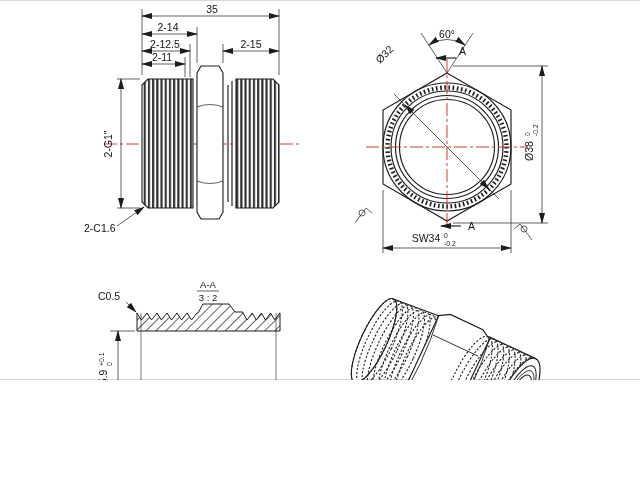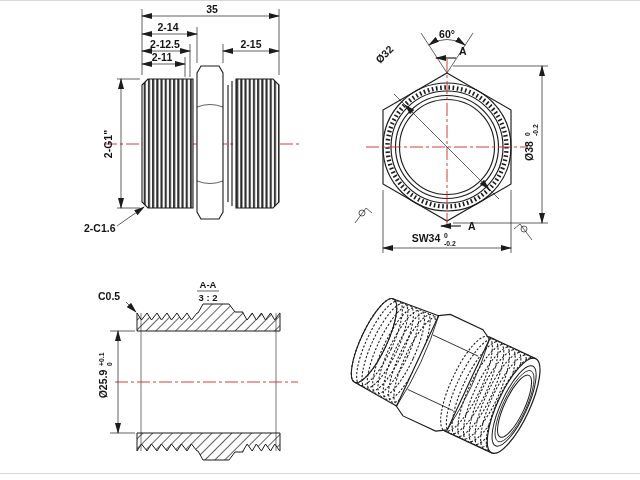--- a/index.html
+++ b/index.html
@@ -1,17 +1,17 @@
 <!DOCTYPE html>
 <html><head>
 <meta charset="utf-8">
 <style>
   html,body{margin:0;padding:0;background:#ffffff;}
-  .page{width:640px;height:474px;position:relative;background:#ffffff;
-        border-top:1px solid #d8d8d8;border-bottom:1px solid #d8d8d8;box-sizing:border-box;font-weight:bold;}
+  .page{width:640px;height:380px;position:relative;background:#ffffff;
+        border-top:1px solid #d8d8d8;border-bottom:1px solid #d8d8d8;box-sizing:border-box;}
   svg{display:block;}
   svg text{font-family:"Liberation Sans","DejaVu Sans",sans-serif;fill:#141414;}
   .dim{font-size:10.5px;}
   .tol{font-size:6.8px;}
   .sec{font-size:9.5px;}
   .thin{stroke:#1c1c1c;stroke-width:0.7;fill:none;}
   .main{stroke:#1c1c1c;stroke-width:1.15;fill:none;}
   .center{stroke:#cf2a1d;stroke-width:0.9;fill:none;stroke-dasharray:13 3 3 3;}
 </style>
 </head>

